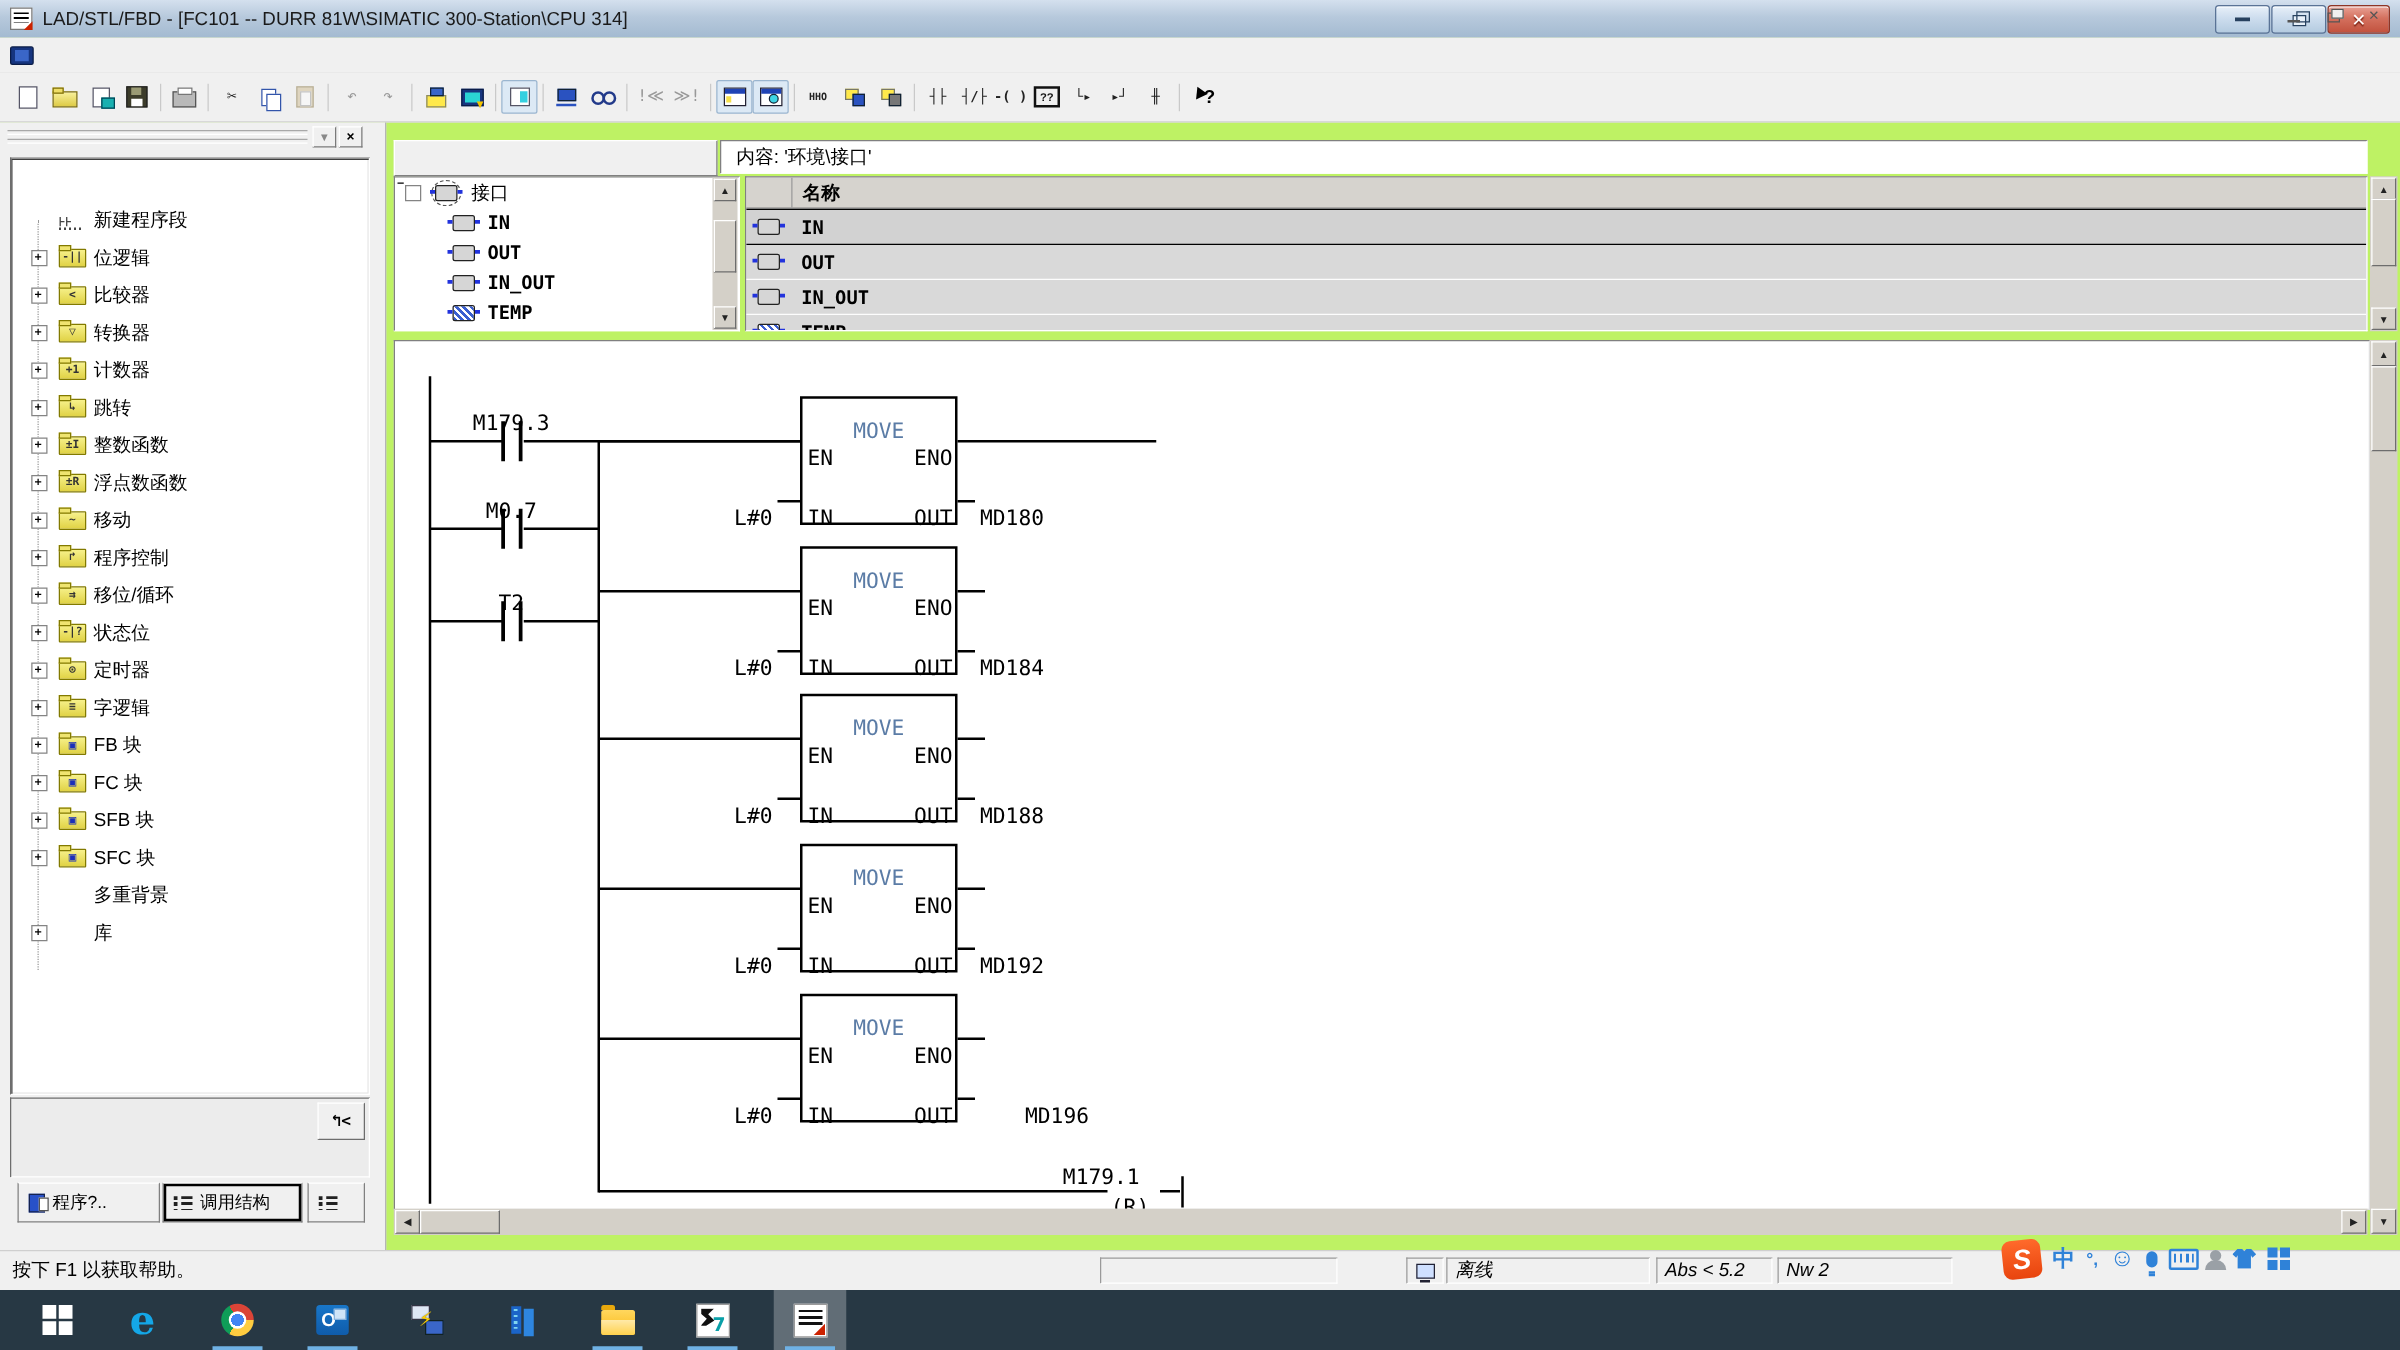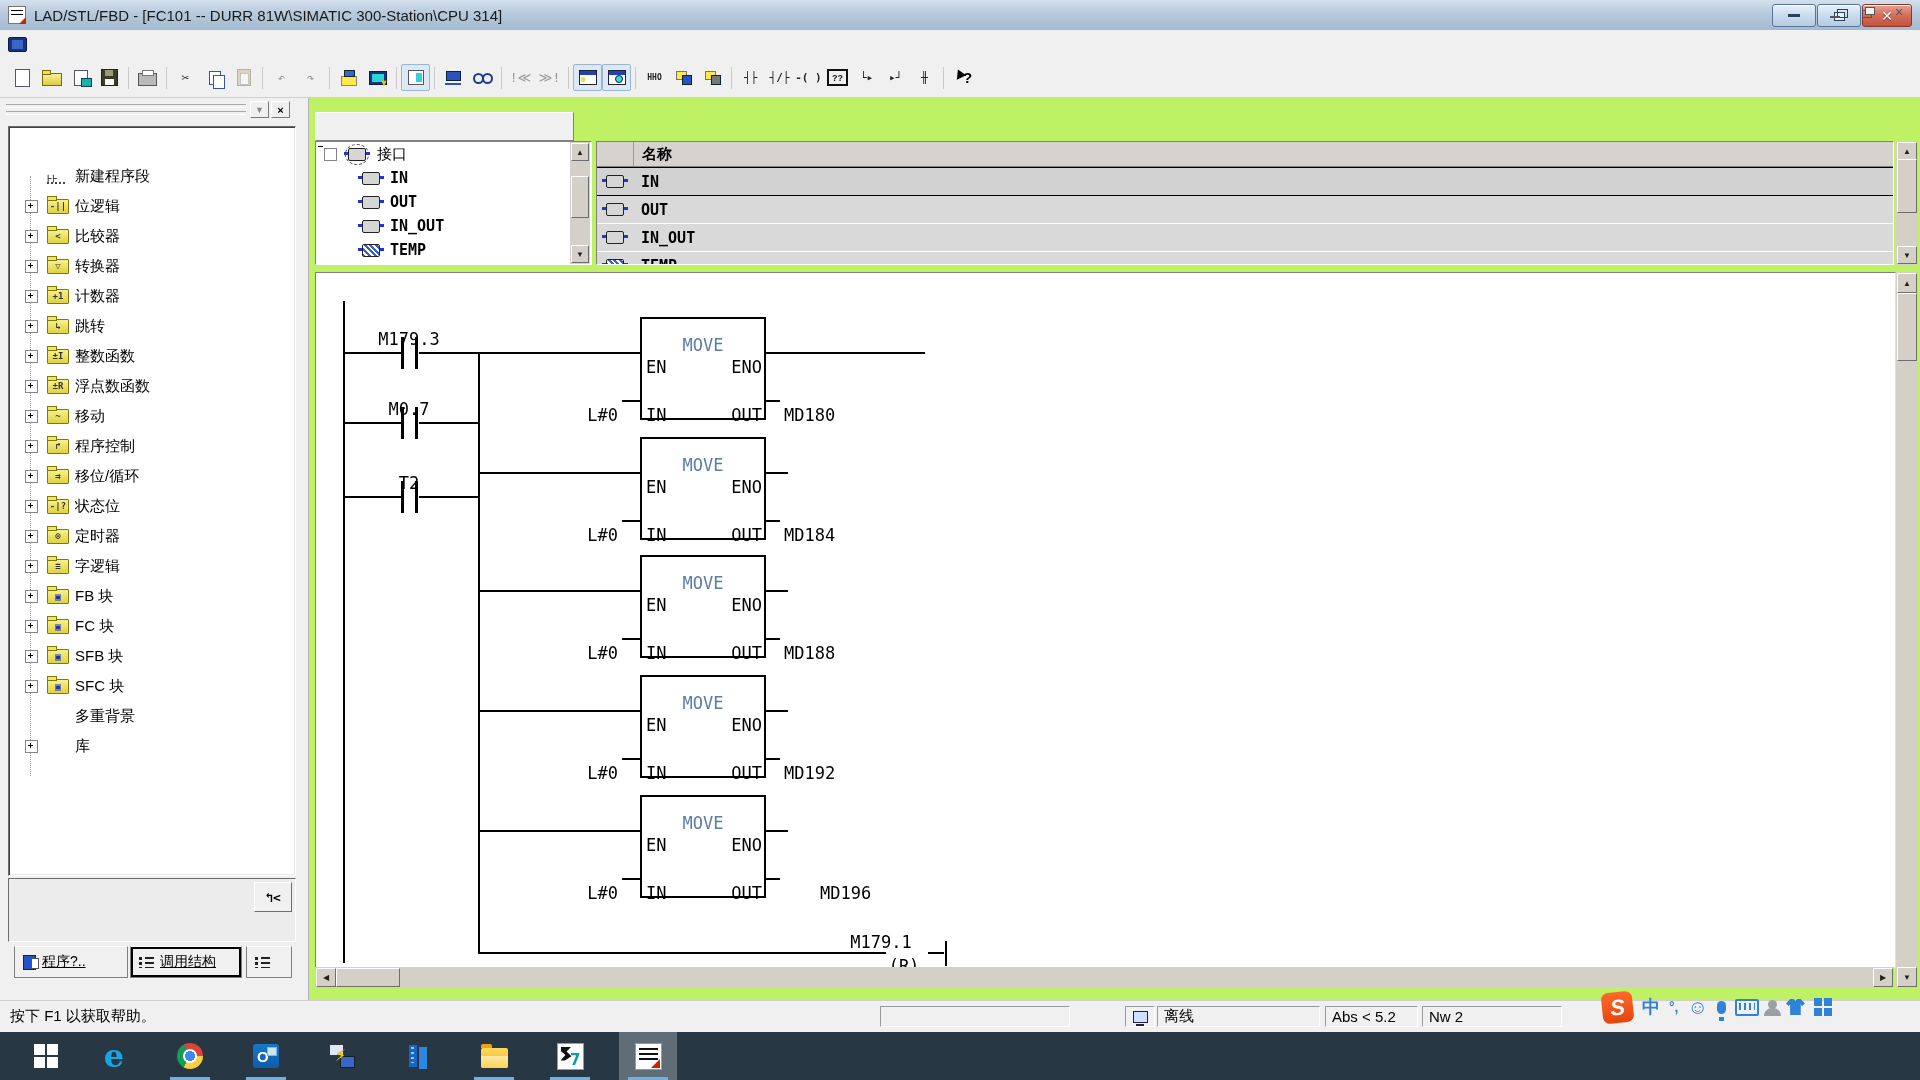--- a/index.html
+++ b/index.html
@@ -105,21 +105,21 @@
   .newnet-ico::after{content:"";position:absolute;left:0;bottom:0;width:18px;height:2px;
      background:repeating-linear-gradient(90deg,#444 0 2px,transparent 2px 4px);}
   .books{width:4px;height:14px;background:#5a1070;position:relative;box-shadow:6px 0 0 #1133cc,12px 1px 0 #111;}
   .books.lib{background:#e8e513;box-shadow:6px 0 0 #1133cc,12px 1px 0 #14a0b8;}
   .tlabel{position:absolute;left:66px;white-space:nowrap;}
   #overview-panel{left:8px;top:780px;width:286px;height:62px;background:#ececec;border:1px solid;border-color:#6d6d6d #fff #fff #6d6d6d;}
   #overview-btn{position:absolute;right:3px;top:3px;width:36px;height:28px;background:#f0f0f0;border:1px solid;
      border-color:#fff #6d6d6d #6d6d6d #fff;display:flex;align-items:center;justify-content:center;
      font-family:"DejaVu Sans Mono",monospace;font-weight:bold;font-size:13px;}
   .btab{position:absolute;top:848px;height:32px;background:#f0f0f0;border:1px solid #808080;border-top:1px solid #fff;
-        display:flex;align-items:center;gap:6px;padding:0 8px;box-sizing:border-box;font-size:14px;white-space:nowrap;text-decoration:underline;}
+        display:flex;align-items:center;gap:6px;padding:0 8px;box-sizing:border-box;font-size:14px;white-space:nowrap;}
   .btab.focused{outline:2px solid #000;outline-offset:-3px;}
   .bicon{width:11px;height:13px;background:#2851c8;border:1px solid #14224f;position:relative;}
   .bicon::after{content:"";position:absolute;right:-4px;top:2px;width:6px;height:9px;background:#fff;border:1px solid #555;}
   .licon{width:15px;height:13px;position:relative;}
   .licon::before{content:"";position:absolute;left:0;top:1px;width:3px;height:11px;
      background:repeating-linear-gradient(#222 0 3px,transparent 3px 5px);}
   .licon::after{content:"";position:absolute;left:6px;top:1px;right:0;height:11px;
      background:repeating-linear-gradient(#222 0 2px,transparent 2px 5px);}
   
   .raised{border:1px solid;border-color:#fff #808080 #808080 #fff;}
@@ -146,21 +146,21 @@
   #ladder{left:315px;top:272px;width:1579px;height:694px;background:#fff;border:1px solid;border-color:#808080 #e0e0e0 #e0e0e0 #808080;overflow:hidden;
           font-family:"DejaVu Sans Mono","Liberation Mono",monospace;font-size:17px;}
   .wh{position:absolute;height:2px;background:#000;}
   .wv{position:absolute;width:2px;background:#000;}
   .cbar{position:absolute;width:3px;height:32px;background:#000;}
   .ltext{position:absolute;white-space:nowrap;line-height:20px;margin-top:14px;}
   .mbox{position:absolute;border:2px solid #000;background:#fff;box-sizing:border-box;}
   
   #statusbar{left:0;top:1000px;width:1920px;height:32px;background:#f0f0f0;border-top:1px solid #cfcfcf;font-size:15px;}
   .scell{position:absolute;top:5px;height:21px;border:1px solid;border-color:#9a9a9a #fff #fff #9a9a9a;
-         display:flex;align-items:center;padding:0 6px;box-sizing:border-box;background:#f0f0f0;}
+         display:flex;align-items:center;padding:0 6px;box-sizing:border-box;background:#f0f0f0;font-style:italic;}
   .pgicon{width:13px;height:10px;background:#cfe0ff;border:1px solid #223;position:relative;}
   .pgicon::after{content:"";position:absolute;left:2px;bottom:-4px;width:8px;height:2px;background:#223;}
   
   #sogoubar{position:absolute;left:1602px;top:988px;height:38px;display:flex;align-items:center;gap:9px;}
   .sg-logo{width:31px;height:31px;background:linear-gradient(#ff6a2b,#e8440e);border-radius:7px;color:#fff;
            font-weight:bold;font-size:22px;font-style:italic;display:flex;align-items:center;justify-content:center;transform:rotate(-6deg);}
   .sg{color:#2f82d8;font-weight:bold;}
   .sg-mic{width:9px;height:13px;background:#2f82d8;border-radius:5px;position:relative;}
   .sg-mic::after{content:"";position:absolute;left:2px;bottom:-5px;width:5px;height:2px;background:#2f82d8;box-shadow:0 2px 0 -0px #2f82d8;}
   .sg-kbd{width:20px;height:13px;border:2px solid #2f82d8;border-radius:2px;position:relative;}
@@ -530,20 +530,23 @@
       <div class="btab focused" style="left: 130px; width: 112px;">
         <span class="licon"></span>
         <span>调用结构</span>
       </div>
       <div class="btab" style="left: 246px; width: 46px;">
         <span class="licon"></span>
       </div>
     </div>
 
   <div class="abs raised" style="left:315px;top:112px;width:257px;height:27px;background:#f0f0f0;"></div>
+  <div id="if-header" class="abs sunken" style="left:576px;top:112px;width:1318px;height:27px;">
+    <span>内容:  '环境\接口'</span>
+  </div>
   <div id="if-tree" class="abs sunken" style="left:315px;top:141px;width:277px;height:124px;">
       <div class="ifrow" style="padding-left: 8px;">
         <span class="expbox" style="position: static; margin-right: 8px;"></span>
         <span style="border: 1px dashed rgb(85, 85, 85); border-radius: 50%; padding: 3px 2px; display: inline-flex; margin-right: 8px;">
           <span class="plug"></span>
         </span>
         <span>接口</span>
       </div>
       <div class="ifrow" style="padding-left: 46px;">
         <span class="plug" style="margin-right: 10px;"></span>

